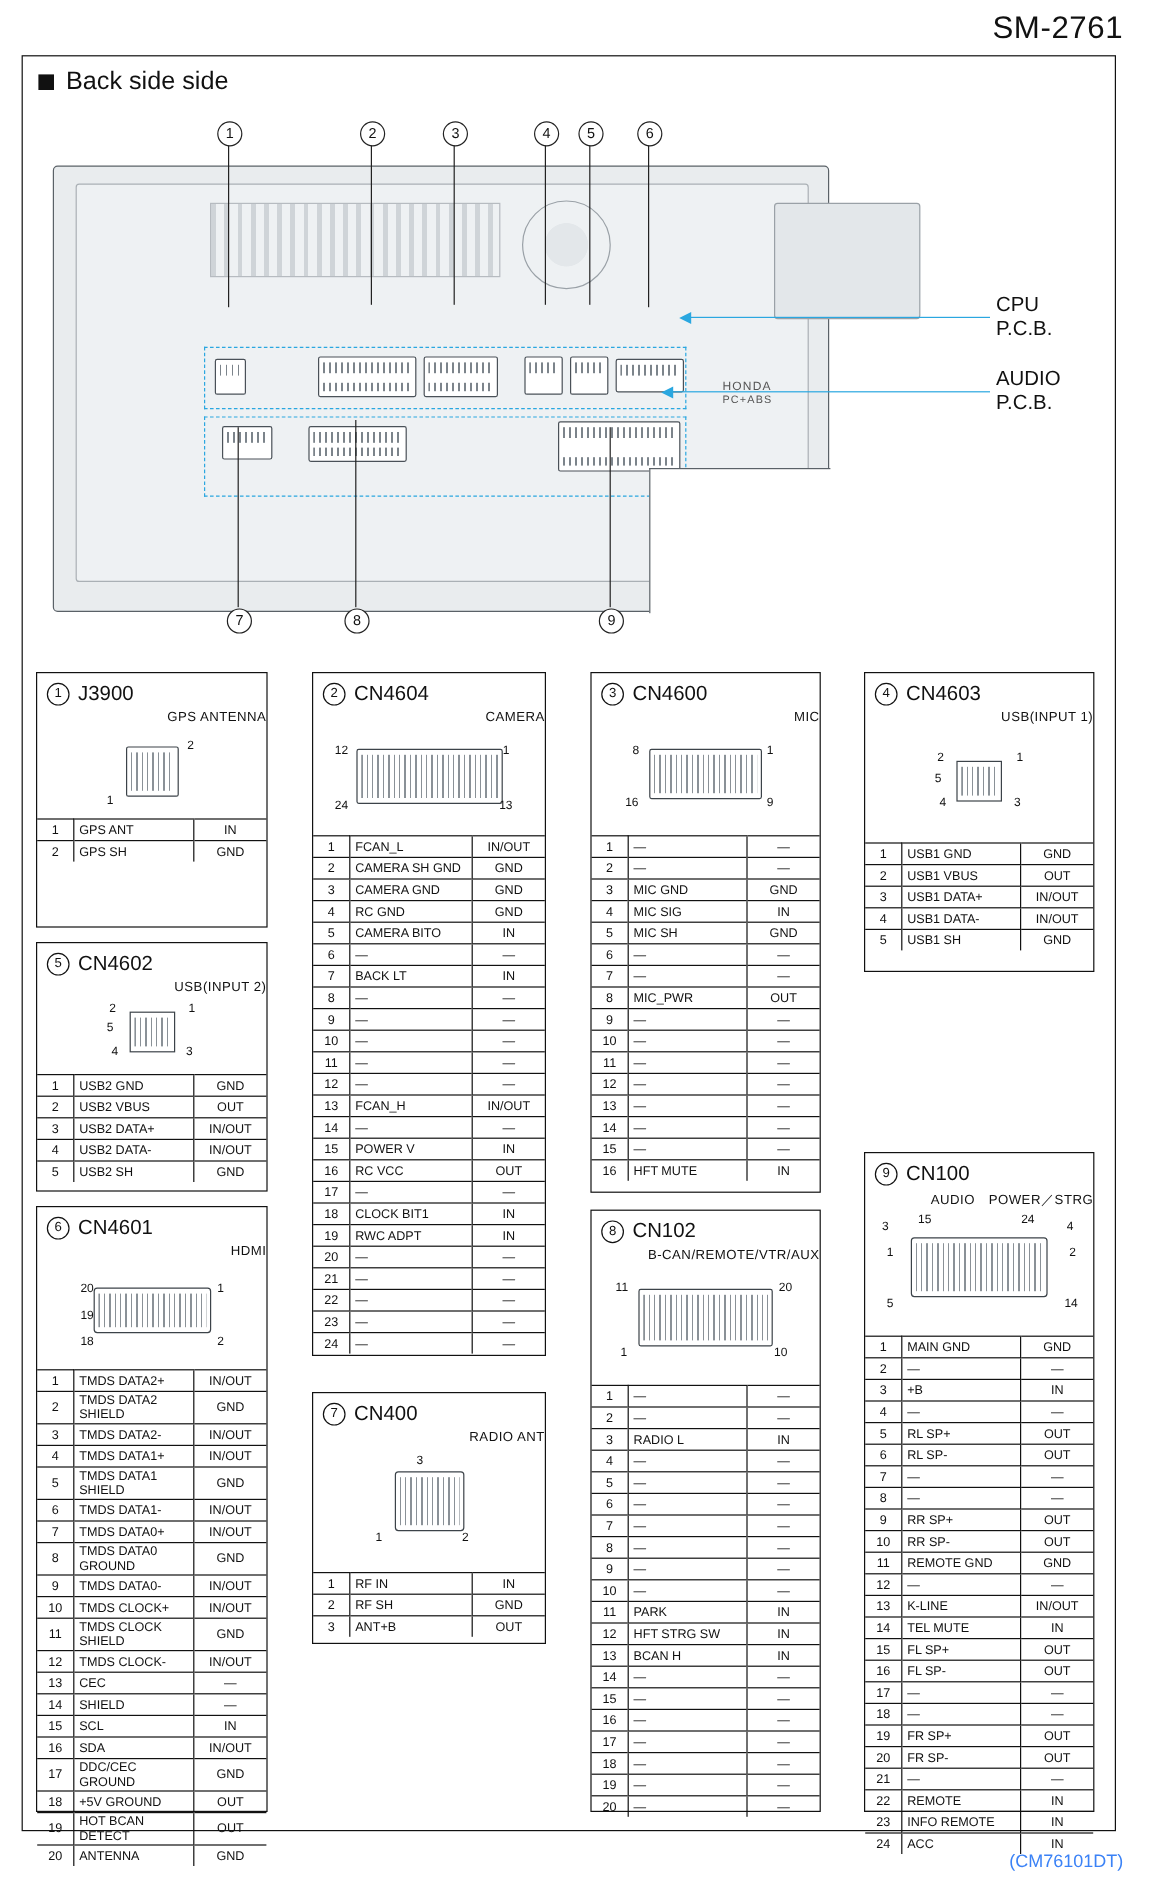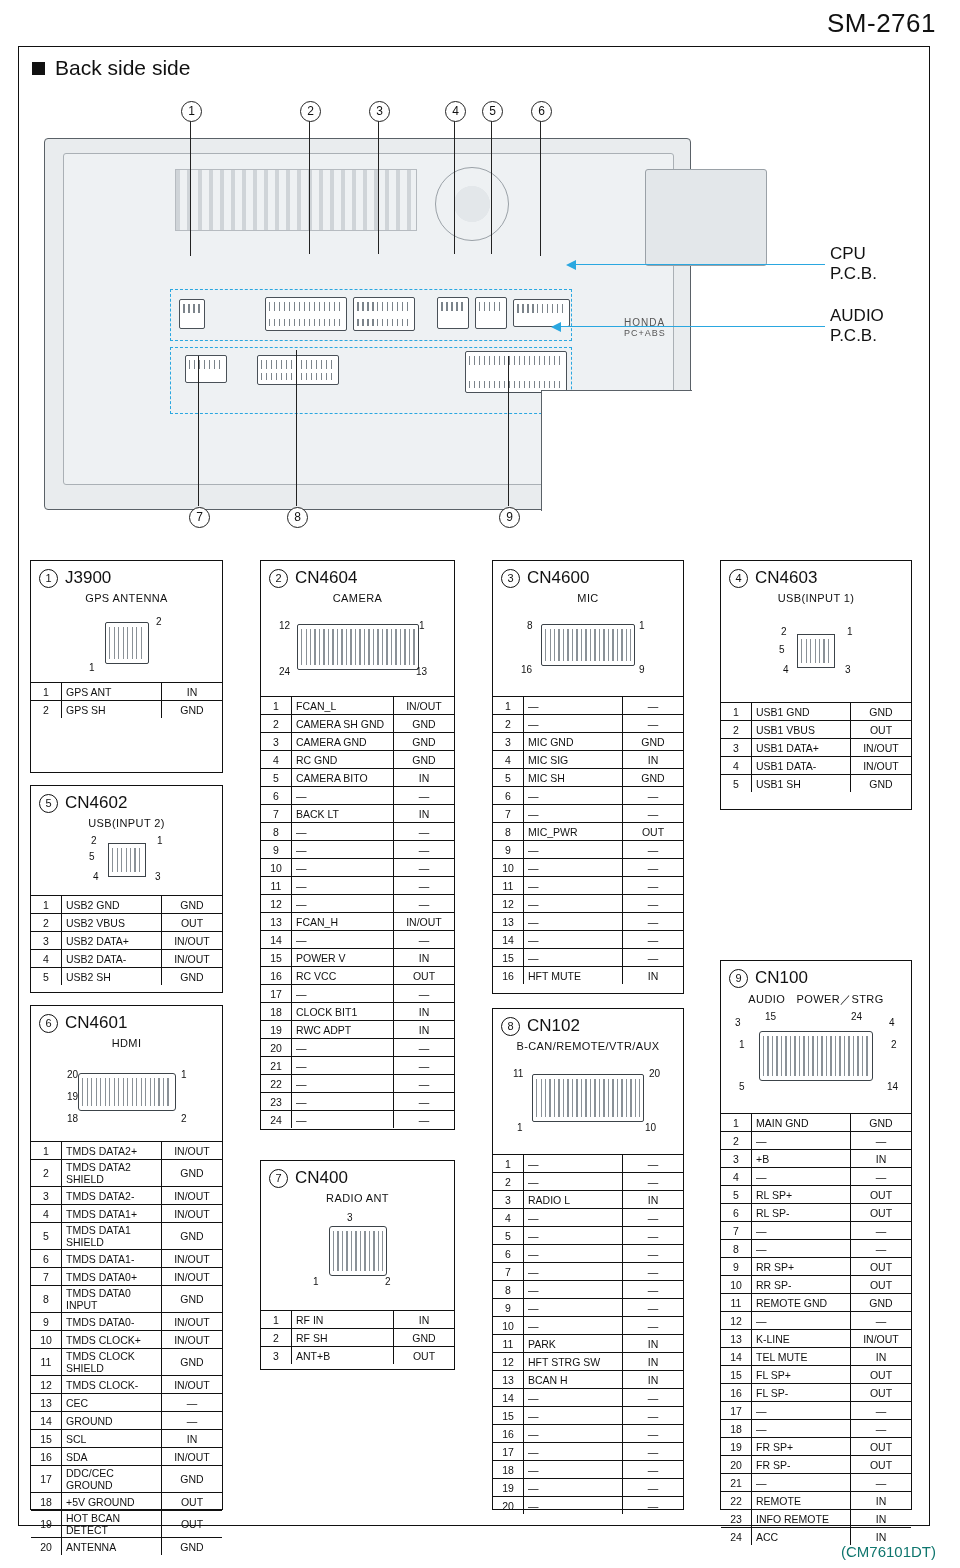--- a/index.html
+++ b/index.html
@@ -1,35 +1,35 @@
 <!DOCTYPE html>
 <html><head>
 <meta charset="utf-8">
 <style>
   html,body{margin:0;padding:0;background:#fff;}
   body{width:960px;height:1568px;font-family:"Liberation Sans",sans-serif;color:#111;position:relative;overflow:hidden;}
   .page{position:relative;width:960px;height:1568px;}
 
   .doc-code{position:absolute;top:8px;right:24px;font-size:26px;letter-spacing:.5px;color:#111;}
-  .doc-footer{position:absolute;bottom:8px;right:24px;font-size:15px;color:#0f766e;}
+  .doc-footer{position:absolute;bottom:8px;right:24px;font-size:15px;color:#3b82f6;}
 
   .frame{position:absolute;left:18px;top:46px;width:912px;height:1480px;border:1px solid #111;box-sizing:border-box;}
 
   .section-title{position:absolute;left:32px;top:56px;font-size:21px;display:flex;align-items:center;gap:10px;}
   .sq{display:inline-block;width:13px;height:13px;background:#111;}
 
   
   .illus{position:absolute;left:30px;top:88px;width:890px;height:470px;}
   .unit{position:absolute;left:14px;top:50px;width:645px;height:370px;background:#e9ecee;border:1.5px solid #5a6167;border-radius:4px;}
   .unit:after{content:"";position:absolute;right:-1.5px;bottom:-1.5px;width:150px;height:120px;background:#fff;border-left:1.5px solid #5a6167;border-top:1.5px solid #5a6167;}
   .unit-inner{position:absolute;left:18px;top:14px;right:16px;bottom:24px;border:1px solid #aab0b5;border-radius:3px;background:#eef1f3;}
   .fins{position:absolute;left:130px;top:30px;width:240px;height:60px;background:repeating-linear-gradient(90deg,#cfd4d8 0 4px,#eef1f3 4px 11px);border:1px solid #b6bbc0;}
   .fan{position:absolute;left:390px;top:28px;width:72px;height:72px;border:1px solid #9aa1a7;border-radius:50%;background:radial-gradient(circle,#e3e7ea 35%,#eef1f3 36%);}
   .sidebox{position:absolute;left:600px;top:30px;width:120px;height:95px;border:1px solid #9aa1a7;border-radius:3px;background:#e3e7ea;}
-  .logo{position:absolute;left:579px;top:178px;font-size:10px;color:#555;letter-spacing:1px;}
+  .logo{position:absolute;left:557px;top:178px;font-size:10px;color:#555;letter-spacing:1px;}
   .logo small{display:block;font-size:9px;}
 
   .dashbox{position:absolute;border:1.4px dashed #2aa7e0;}
   .db1{left:125px;top:150px;width:400px;height:50px;}
   .db2{left:125px;top:208px;width:400px;height:65px;}
 
   .conn{position:absolute;background:#fff;border:1.2px solid #4a5158;border-radius:2px;}
   .conn .pins{position:absolute;left:3px;right:3px;top:4px;height:9px;background:repeating-linear-gradient(90deg,#7c848b 0 1.5px,#fff 1.5px 5px);}
   .conn .pins2{position:absolute;left:3px;right:3px;bottom:4px;height:7px;background:repeating-linear-gradient(90deg,#7c848b 0 1.5px,#fff 1.5px 5px);}
 
@@ -38,21 +38,21 @@
   .cnum{position:absolute;width:19px;height:19px;border:1px solid #222;border-radius:50%;font-size:12px;line-height:19px;text-align:center;background:#fff;}
 
   .arrow{position:absolute;height:1.4px;background:#2aa7e0;}
   .arrow:before{content:"";position:absolute;left:-9px;top:-4px;border-top:5px solid transparent;border-bottom:5px solid transparent;border-right:10px solid #2aa7e0;}
   .arrlabel{position:absolute;font-size:17px;line-height:20px;color:#111;}
 
   
   .card{position:absolute;border:1px solid #111;background:#fff;box-sizing:border-box;}
   .card-hd{font-size:17px;padding:7px 8px 2px 8px;display:flex;align-items:center;gap:7px;}
   .circ{display:inline-block;width:17px;height:17px;border:1px solid #111;border-radius:50%;font-size:11px;line-height:17px;text-align:center;}
-  .card-sub{text-align:center;font-size:11px;margin-top:2px;letter-spacing:.4px;}
+  .card-sub{text-align:right;font-size:11px;margin-top:2px;letter-spacing:.4px;}
   .pinart{position:relative;height:74px;margin:2px 0 4px 0;}
   .pinart .body{position:absolute;left:50%;transform:translateX(-50%);background:#fff;border:1.4px solid #3c4349;}
   .pinart .teeth{position:absolute;left:3px;right:3px;top:4px;bottom:4px;background:repeating-linear-gradient(90deg,#8a9197 0 1.2px,#fff 1.2px 4.5px);}
   .pl{position:absolute;font-size:10px;color:#111;}
 
   table.pt{width:100%;border-collapse:collapse;font-size:10.5px;}
   table.pt td{border-top:1px solid #111;padding:1px 4px;height:15px;}
   table.pt td.n{width:22px;text-align:center;border-right:1px solid #111;}
   table.pt td.s{width:52px;text-align:center;border-left:1px solid #111;}
 </style>
@@ -277,21 +277,21 @@
             <td>TMDS DATA1-</td>
             <td class="s">IN/OUT</td>
           </tr>
       <tr>
             <td class="n">7</td>
             <td>TMDS DATA0+</td>
             <td class="s">IN/OUT</td>
           </tr>
       <tr>
             <td class="n">8</td>
-            <td>TMDS DATA0 INPUT</td>
+            <td>TMDS DATA0 GROUND</td>
             <td class="s">GND</td>
           </tr>
       <tr>
             <td class="n">9</td>
             <td>TMDS DATA0-</td>
             <td class="s">IN/OUT</td>
           </tr>
       <tr>
             <td class="n">10</td>
             <td>TMDS CLOCK+</td>
@@ -307,21 +307,21 @@
             <td>TMDS CLOCK-</td>
             <td class="s">IN/OUT</td>
           </tr>
       <tr>
             <td class="n">13</td>
             <td>CEC</td>
             <td class="s">—</td>
           </tr>
       <tr>
             <td class="n">14</td>
-            <td>GROUND</td>
+            <td>SHIELD</td>
             <td class="s">—</td>
           </tr>
       <tr>
             <td class="n">15</td>
             <td>SCL</td>
             <td class="s">IN</td>
           </tr>
       <tr>
             <td class="n">16</td>
             <td>SDA</td>

